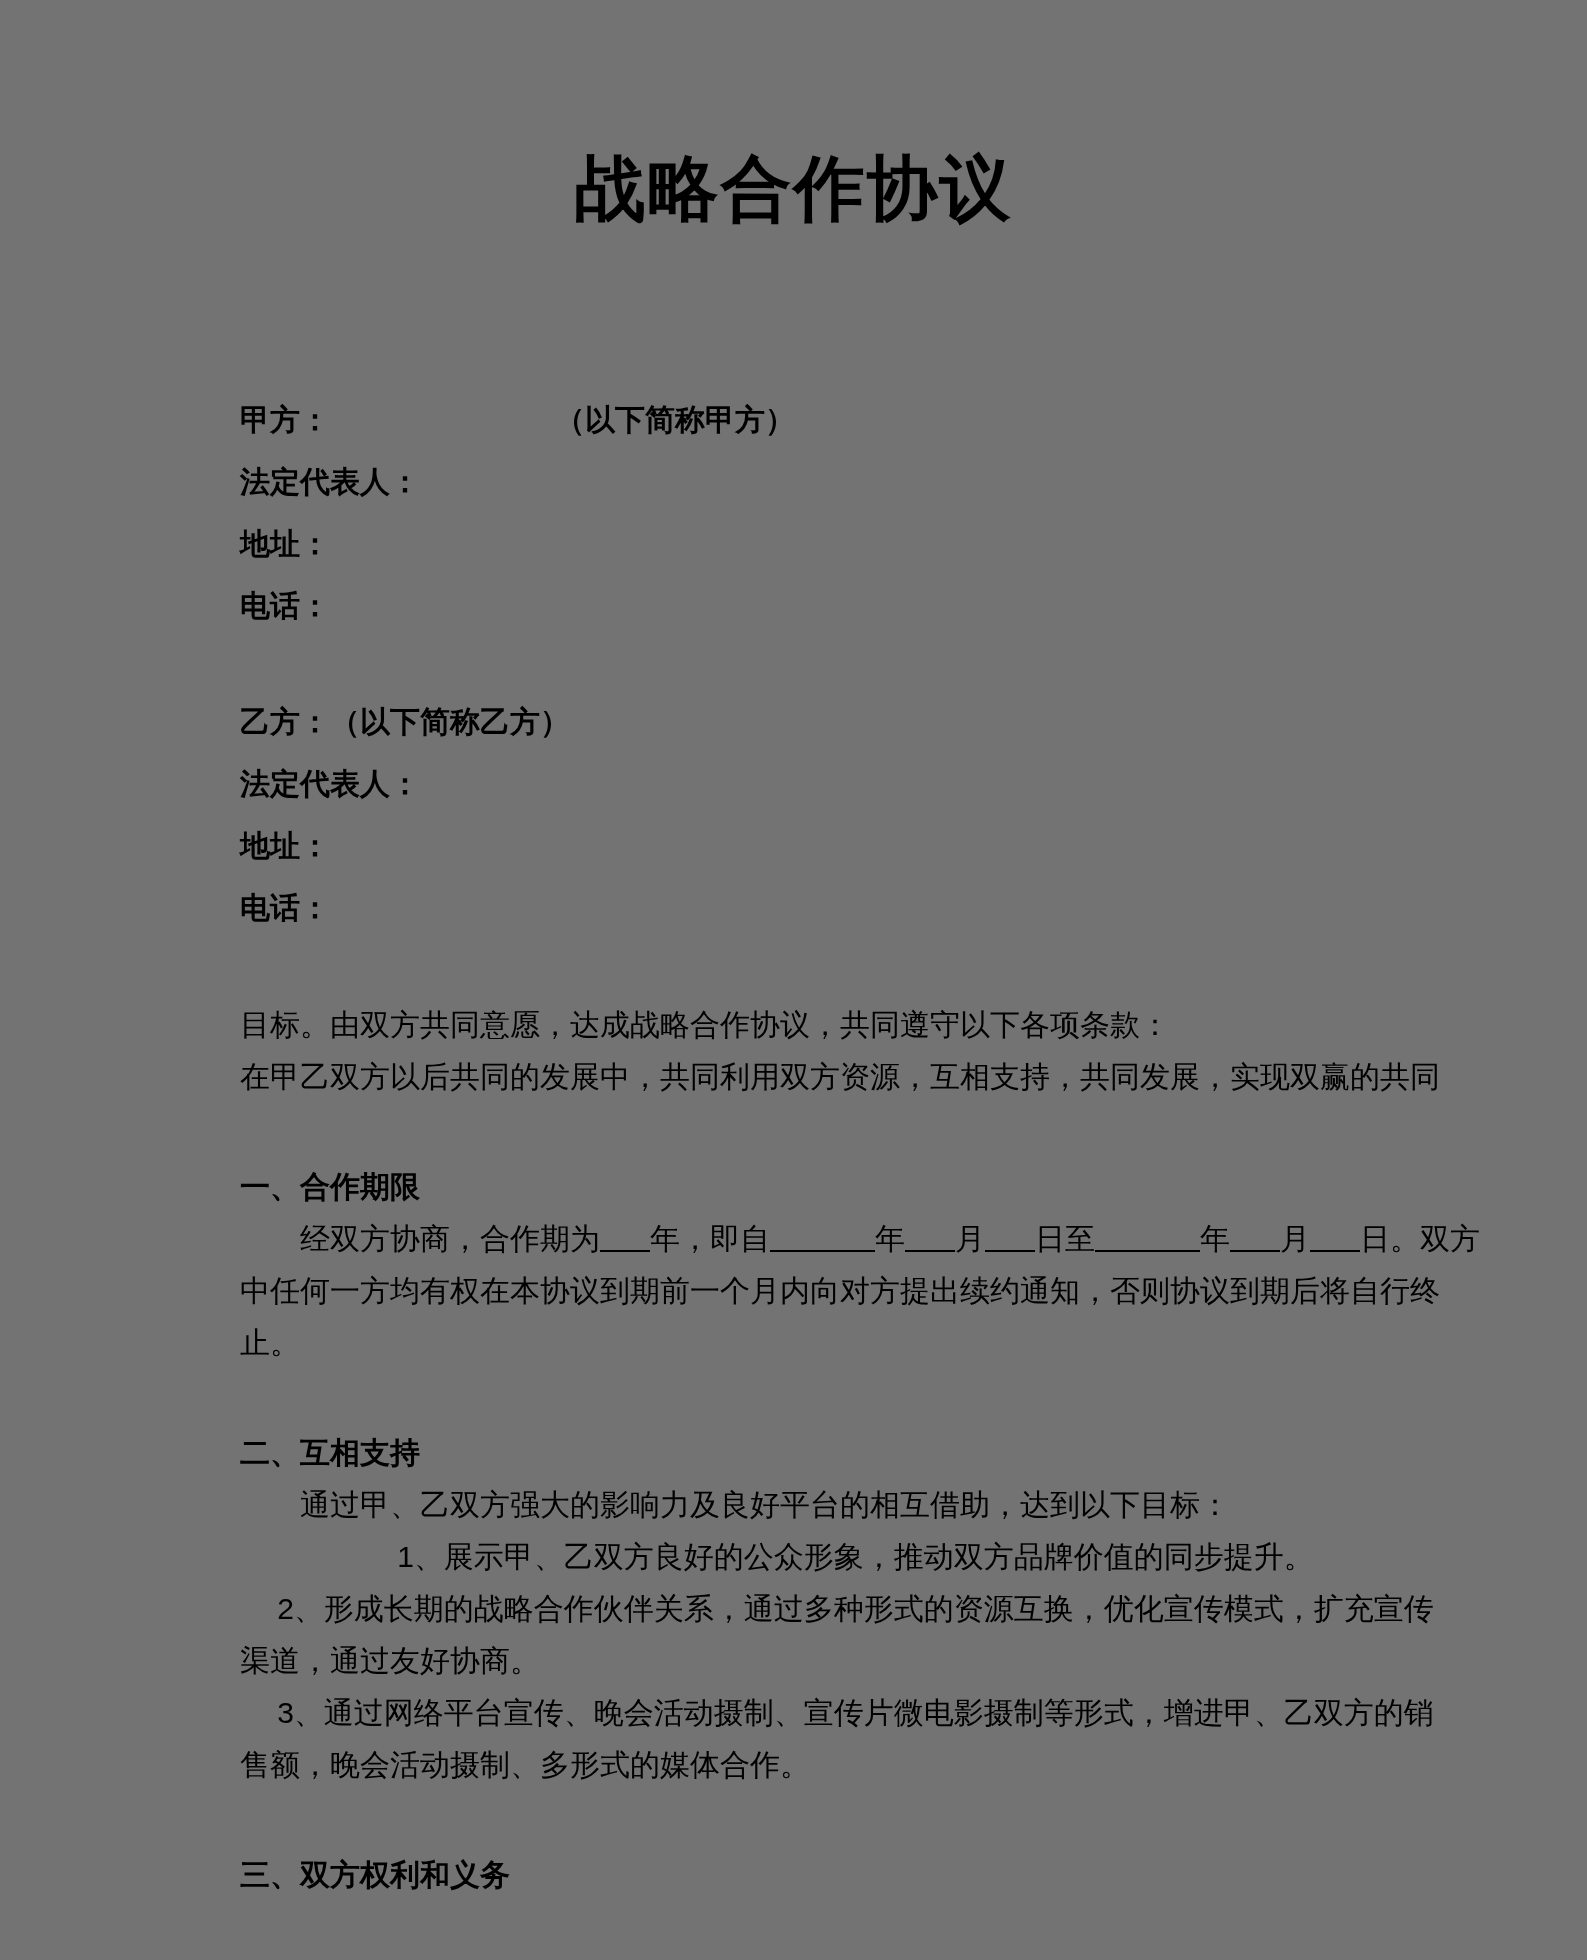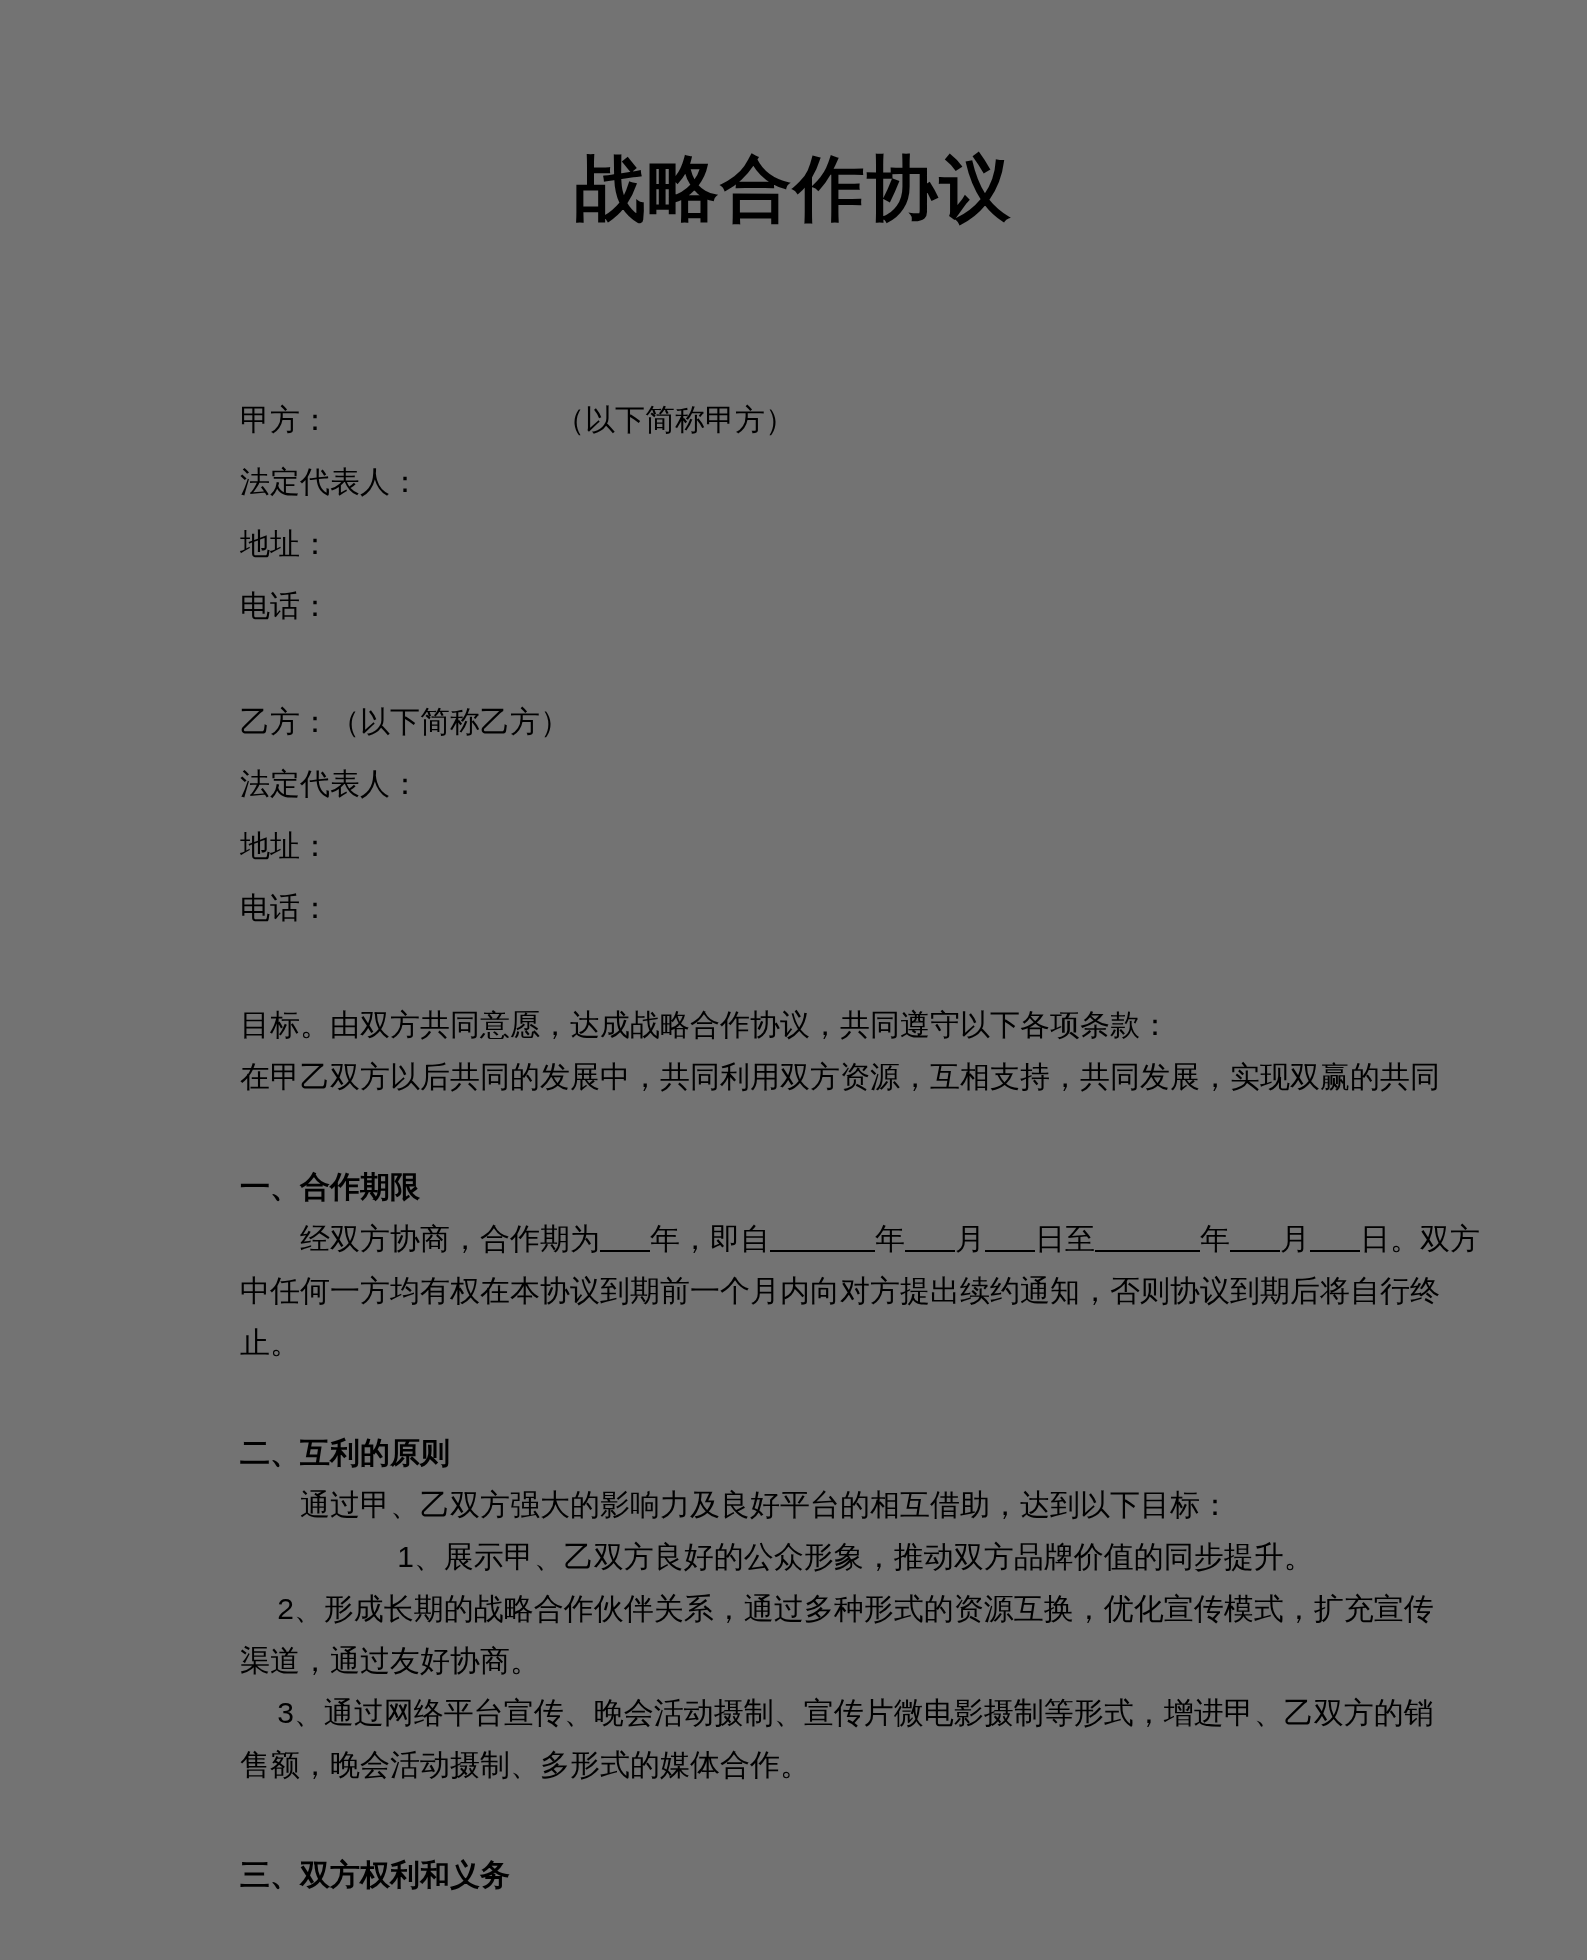--- a/index.html
+++ b/index.html
@@ -31,21 +31,21 @@
   }
   .line {
     height: 52px;
     line-height: 52px;
     font-size: 30px;
     white-space: nowrap;
   }
   .party-block .line {
     height: 62px;
     line-height: 62px;
-    font-weight: normal;
+    font-weight: bold;
   }
   .party-a { margin-top: 163px; }
   .party-b { margin-top: 54px; }
   .intro { margin-top: 60px; }
   .indent2 { padding-left: 60px; }
   .indent-num { padding-left: 14px; text-align: center; }
   .heading {
     margin-top: 58px;
     height: 52px;
     line-height: 52px;
@@ -95,21 +95,21 @@
     </div>
 
     <div>
       <div class="heading">一、合作期限</div>
       <div class="line indent2"><span>经双方协商，合作期为</span><span class="blank" style="width: 50px;"></span><span>年，即自</span><span class="blank" style="width: 105px;"></span><span>年</span><span class="blank" style="width: 50px;"></span><span>月</span><span class="blank" style="width: 50px;"></span><span>日至</span><span class="blank" style="width: 105px;"></span><span>年</span><span class="blank" style="width: 50px;"></span><span>月</span><span class="blank" style="width: 50px;"></span><span>日。双方</span></div>
       <div class="line">中任何一方均有权在本协议到期前一个月内向对方提出续约通知，否则协议到期后将自行终</div>
       <div class="line">止。</div>
     </div>
 
     <div>
-      <div class="heading">二、互利的原则</div>
+      <div class="heading">二、互相支持</div>
       <div class="line indent2">通过甲、乙双方强大的影响力及良好平台的相互借助，达到以下目标：</div>
       <div class="line indent-num">1、展示甲、乙双方良好的公众形象，推动双方品牌价值的同步提升。</div>
       <div class="line indent-num">2、形成长期的战略合作伙伴关系，通过多种形式的资源互换，优化宣传模式，扩充宣传</div>
       <div class="line">渠道，通过友好协商。</div>
       <div class="line indent-num">3、通过网络平台宣传、晚会活动摄制、宣传片微电影摄制等形式，增进甲、乙双方的销</div>
       <div class="line">售额，晚会活动摄制、多形式的媒体合作。</div>
     </div>
 
     <div>
       <div class="heading">三、双方权利和义务</div>

